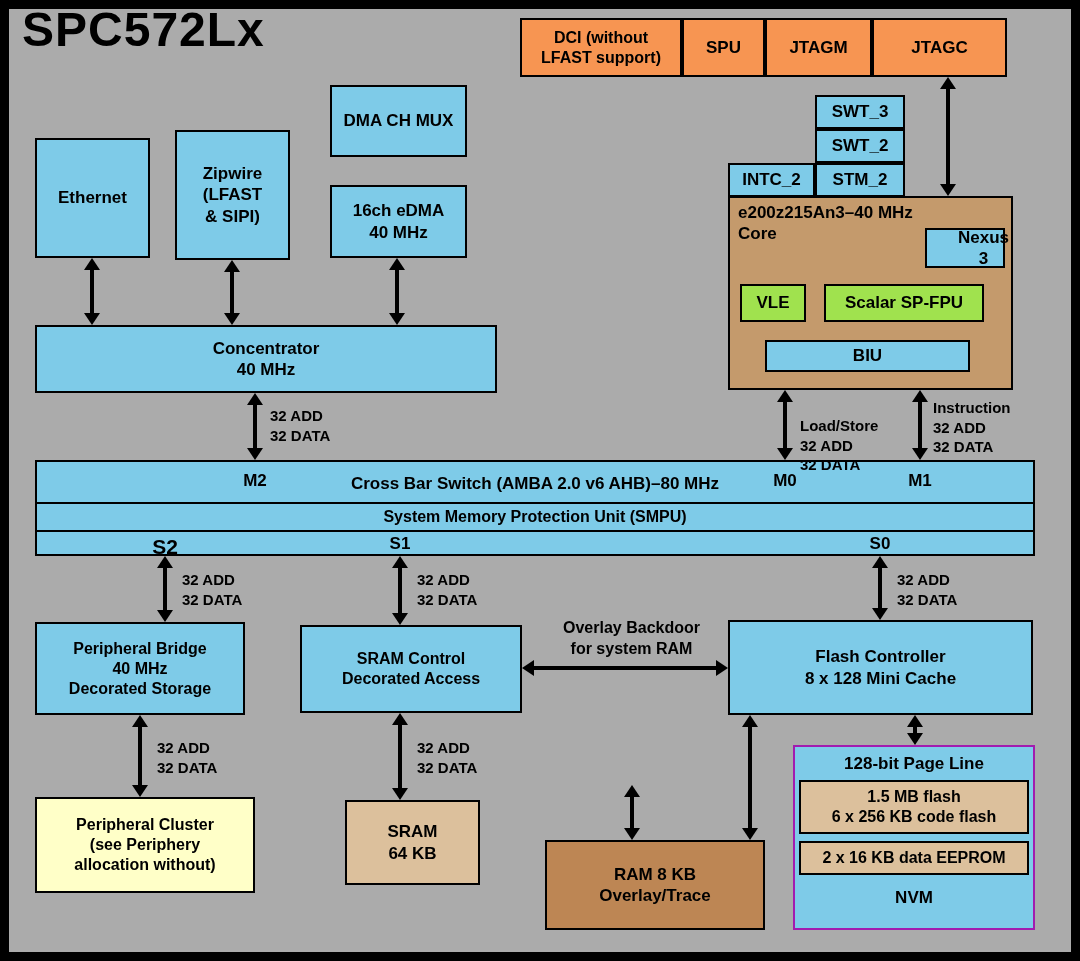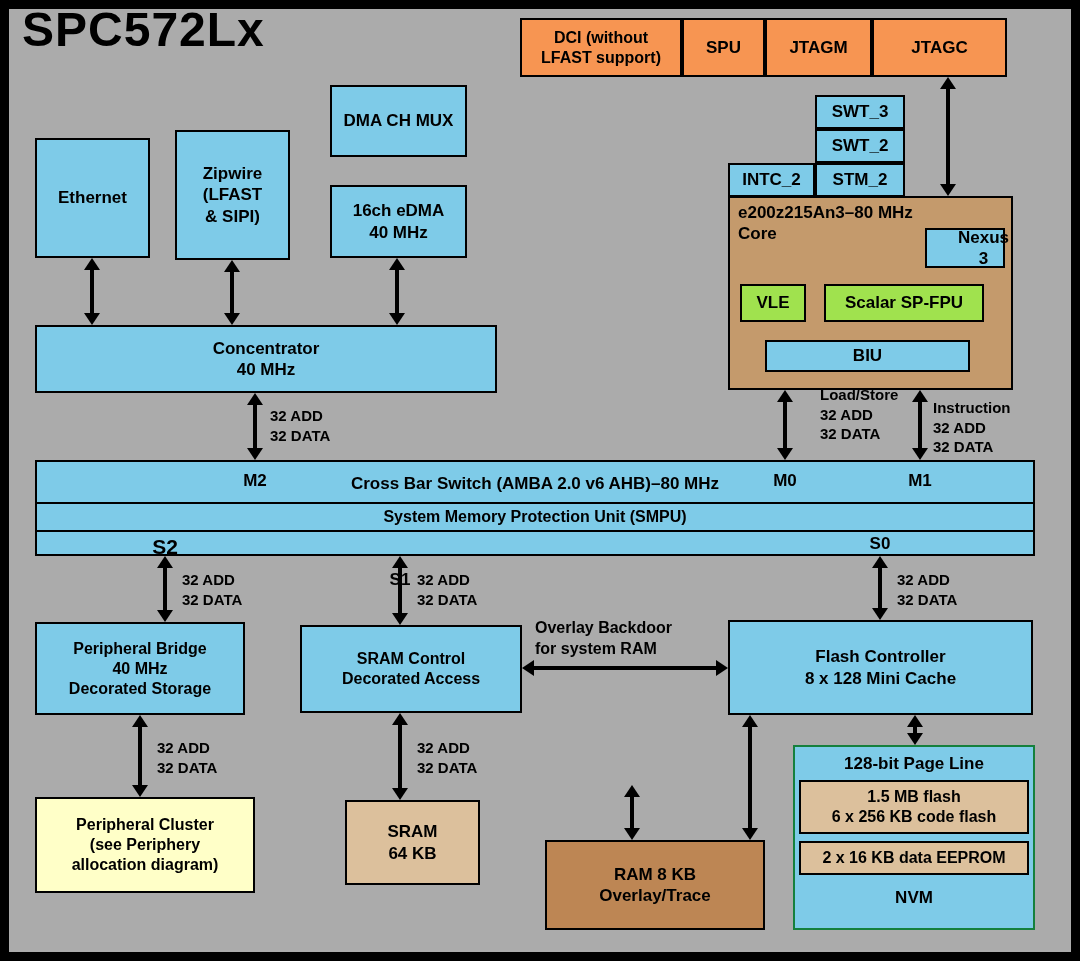--- a/index.html
+++ b/index.html
@@ -30,21 +30,21 @@
   .va{position:absolute;width:4px;background:#000;}
   .va::before{content:"";position:absolute;top:-12px;left:-6px;border:8px solid transparent;border-top:0;border-bottom:12px solid #000;}
   .va::after{content:"";position:absolute;bottom:-12px;left:-6px;border:8px solid transparent;border-bottom:0;border-top:12px solid #000;}
   
   .ha{position:absolute;height:4px;background:#000;}
   .ha::before{content:"";position:absolute;left:-12px;top:-6px;border:8px solid transparent;border-left:0;border-right:12px solid #000;}
   .ha::after{content:"";position:absolute;right:-12px;top:-6px;border:8px solid transparent;border-right:0;border-left:12px solid #000;}
   .xline{position:absolute;height:0;border-top:2px solid #000;}
   .core-label{position:absolute;left:738px;top:202px;text-align:left;white-space:pre-line;font-size:17px;line-height:1.25;}
   
-  .pageline{position:absolute;left:793px;top:745px;width:242px;height:185px;border:2px solid #15803d;background:var(--blue);box-sizing:border-box;display:flex;flex-direction:column;align-items:stretch;}
+  .pageline{position:absolute;left:793px;top:745px;width:242px;height:185px;border:2px solid #a21caf;background:var(--blue);box-sizing:border-box;display:flex;flex-direction:column;align-items:stretch;}
   .pageline .pl-title{text-align:center;font-size:17px;margin:7px 0 6px;}
   .pageline .pl-box{border:2px solid #000;background:var(--sand);margin:0 4px 7px;text-align:center;white-space:pre-line;font-size:16px;line-height:1.25;padding:5px 2px;}
   .pageline .pl-nvm{text-align:center;font-size:17px;margin-top:6px;}
 </style>
 </head>
 <body>
 
 <div class="stage">
 
   <div class="title">SPC572Lx</div>
@@ -54,21 +54,21 @@
   <div class="box orange" style="left:682px;top:18px;width:83px;height:59px;">SPU</div>
   <div class="box orange" style="left:765px;top:18px;width:107px;height:59px;">JTAGM</div>
   <div class="box orange" style="left:872px;top:18px;width:135px;height:59px;">JTAGC</div>
 
   <div class="box blue" style="left:815px;top:95px;width:90px;height:34px;">SWT_3</div>
   <div class="box blue" style="left:815px;top:129px;width:90px;height:34px;">SWT_2</div>
   <div class="box blue" style="left:728px;top:163px;width:87px;height:34px;">INTC_2</div>
   <div class="box blue" style="left:815px;top:163px;width:90px;height:34px;">STM_2</div>
 
   <div class="box coretan" style="left:728px;top:196px;width:285px;height:194px;"></div>
-  <div class="core-label">e200z215An3–80 MHz
+  <div class="core-label">e200z215An3–40 MHz
 Core</div>
   <div class="box blue" style="left:925px;top:228px;width:80px;height:40px;padding-left:37px;">Nexus 3</div>
   <div class="box green" style="left:740px;top:284px;width:66px;height:38px;">VLE</div>
   <div class="box green" style="left:824px;top:284px;width:160px;height:38px;">Scalar SP-FPU</div>
   <div class="box blue" style="left:765px;top:340px;width:205px;height:32px;">BIU</div>
 
   <div class="box blue" style="left:35px;top:138px;width:115px;height:120px;">Ethernet</div>
   <div class="box blue" style="left:175px;top:130px;width:115px;height:130px;">Zipwire
 (LFAST
 &amp; SIPI)</div>
@@ -80,36 +80,36 @@
 
   <div class="box blue" style="left:35px;top:460px;width:1000px;height:96px;"></div>
   <div class="xline" style="left:37px;top:502px;width:996px;"></div>
   <div class="xline" style="left:37px;top:530px;width:996px;"></div>
   <div class="lbl" style="left:230px;top:470px;width:50px;text-align:center;font-size:17px;">M2</div>
   <div class="lbl" style="left:35px;top:473px;width:1000px;text-align:center;font-size:17px;">Cross Bar Switch (AMBA 2.0 v6 AHB)–80 MHz</div>
   <div class="lbl" style="left:760px;top:470px;width:50px;text-align:center;font-size:17px;">M0</div>
   <div class="lbl" style="left:895px;top:470px;width:50px;text-align:center;font-size:17px;">M1</div>
   <div class="lbl" style="left:35px;top:507px;width:1000px;text-align:center;font-size:16px;">System Memory Protection Unit (SMPU)</div>
   <div class="lbl" style="left:140px;top:533px;width:50px;text-align:center;font-size:21px;">S2</div>
-  <div class="lbl" style="left:375px;top:533px;width:50px;text-align:center;font-size:17px;margin-top:36px;">S1</div>
+  <div class="lbl" style="left:375px;top:533px;width:50px;text-align:center;font-size:17px;">S1</div>
   <div class="lbl" style="left:855px;top:533px;width:50px;text-align:center;font-size:17px;">S0</div>
 
   <div class="box blue" style="left:35px;top:622px;width:210px;height:93px;font-size:16px;">Peripheral Bridge
 40 MHz
 Decorated Storage</div>
   <div class="box blue" style="left:300px;top:625px;width:222px;height:88px;font-size:16px;">SRAM Control
 Decorated Access</div>
   <div class="box blue" style="left:728px;top:620px;width:305px;height:95px;">Flash Controller
 8 x 128 Mini Cache</div>
-  <div class="lbl" style="left:535px;top:618px;width:193px;text-align:left;font-size:16px;">Overlay Backdoor
+  <div class="lbl" style="left:535px;top:618px;width:193px;text-align:center;font-size:16px;">Overlay Backdoor
 for system RAM</div>
 
   <div class="box cream" style="left:35px;top:797px;width:220px;height:96px;font-size:16px;">Peripheral Cluster
 (see Periphery
-allocation diagram)</div>
+allocation without)</div>
   <div class="box sand" style="left:345px;top:800px;width:135px;height:85px;">SRAM
 64 KB</div>
   <div class="box brown" style="left:545px;top:840px;width:220px;height:90px;">RAM 8 KB
 Overlay/Trace</div>
 
   <div class="pageline">
     <div class="pl-title">128-bit Page Line</div>
     <div class="pl-box">1.5 MB flash
 6 x 256 KB code flash</div>
     <div class="pl-box">2 x 16 KB data EEPROM</div>
@@ -129,21 +129,21 @@
   <div class="va" style="left:138px;top:727px;height:58px;"></div>
   <div class="va" style="left:398px;top:725px;height:63px;"></div>
   <div class="va" style="left:630px;top:797px;height:31px;"></div>
   <div class="va" style="left:748px;top:727px;height:101px;"></div>
   <div class="va" style="left:913px;top:727px;height:6px;"></div>
 
   <div class="ha" style="left:534px;top:666px;width:182px;"></div>
 
   <div class="lbl" style="left:270px;top:406px;">32 ADD
 32 DATA</div>
-  <div class="lbl" style="left:800px;top:385px;margin-left:20px;">Load/Store
+  <div class="lbl" style="left:800px;top:416px;">Load/Store
 32 ADD
 32 DATA</div>
   <div class="lbl" style="left:933px;top:398px;">Instruction
 32 ADD
 32 DATA</div>
   <div class="lbl" style="left:182px;top:570px;">32 ADD
 32 DATA</div>
   <div class="lbl" style="left:417px;top:570px;">32 ADD
 32 DATA</div>
   <div class="lbl" style="left:897px;top:570px;">32 ADD

